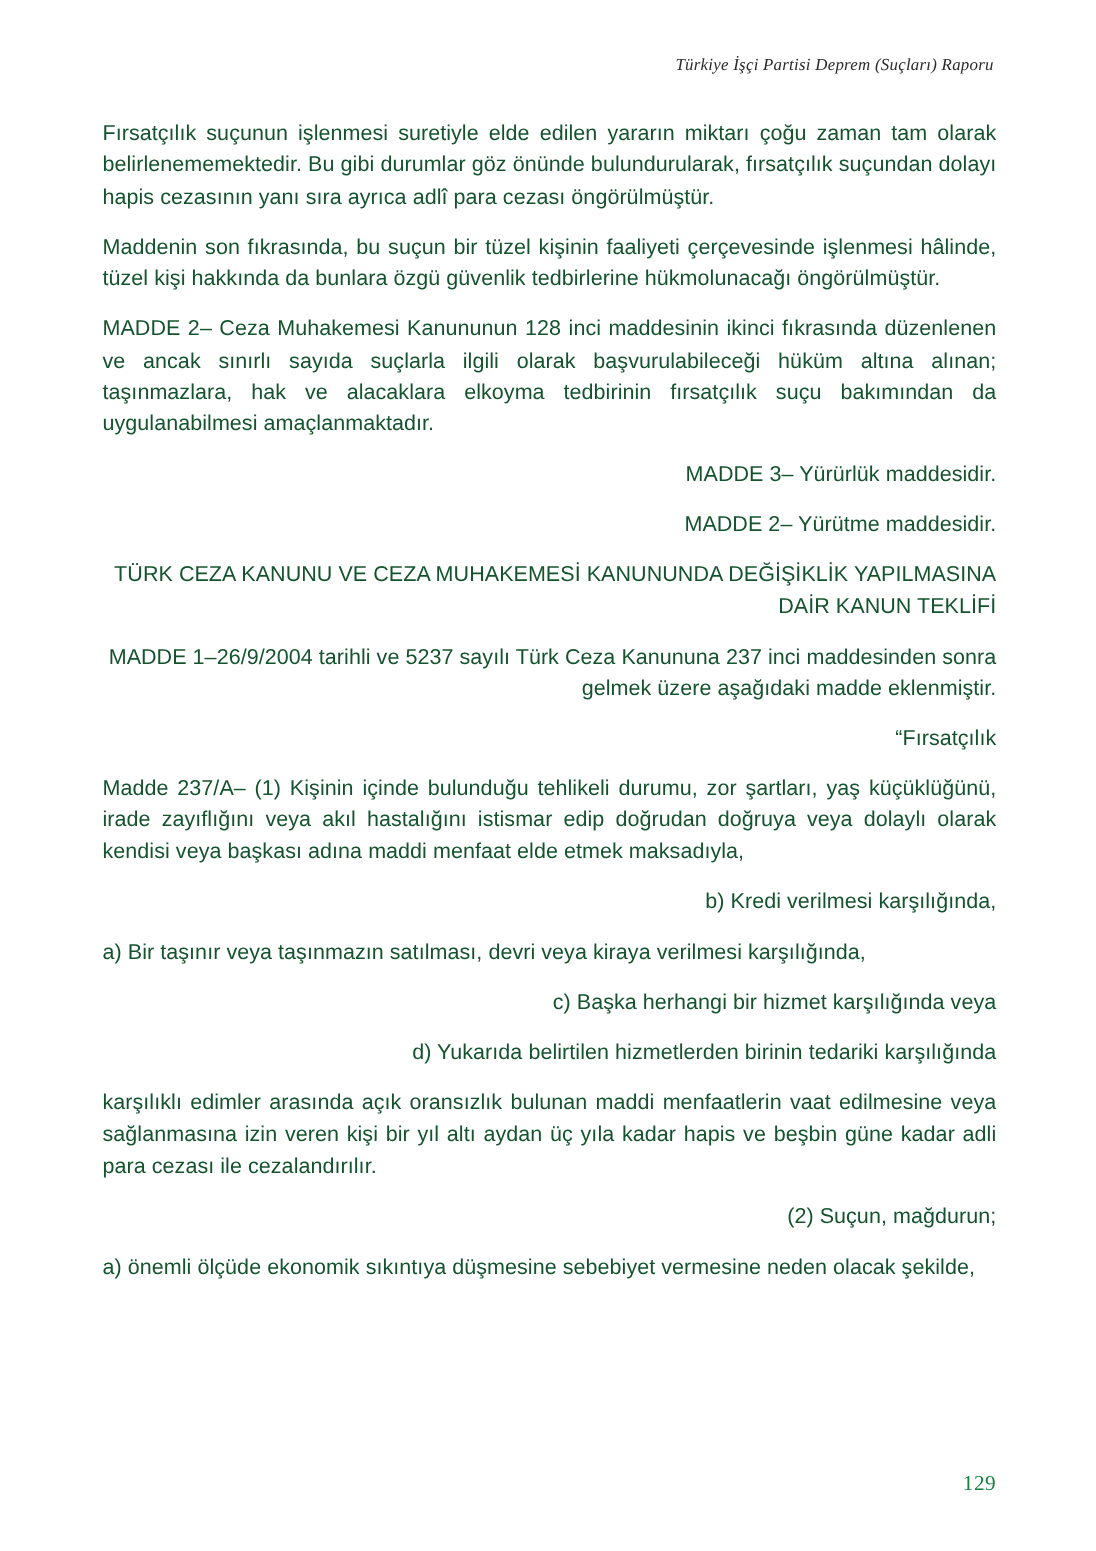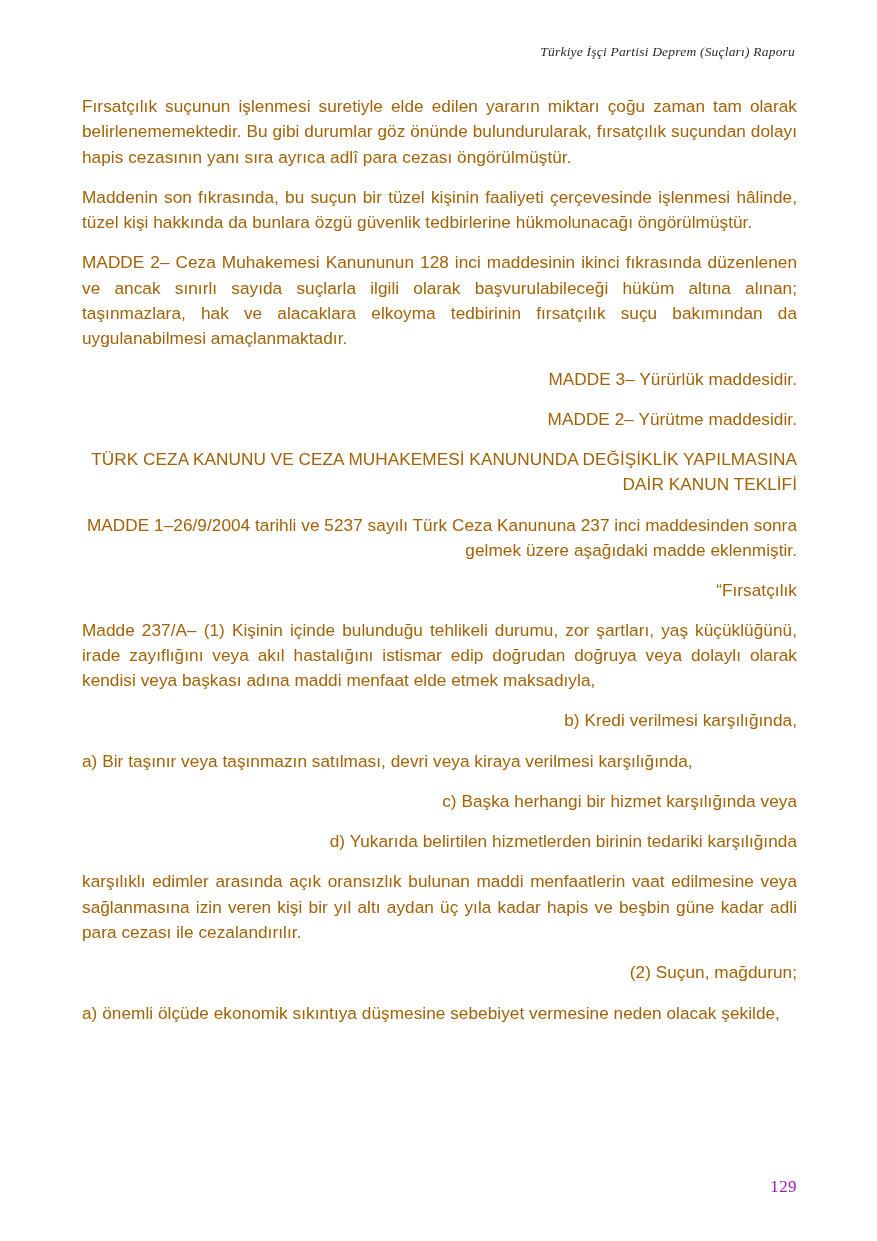--- a/index.html
+++ b/index.html
@@ -36,39 +36,39 @@
     padding-right: 2px;
   }
   .content {
     width: 715px;
     margin: 0 auto;
   }
   p.para {
     margin: 0 0 15px 0;
     font-size: 17.2px;
     line-height: 1.47;
-    color: #a16207;
+    color: #14532d;
     text-align: justify;
     text-justify: inter-word;
     hyphens: manual;
     letter-spacing: 0.05px;
   }
   p.para.left {
     text-align: right;
   }
   p.para.tight {
     margin-bottom: 14px;
   }
   .folio {
     position: absolute;
     right: 80px;
     bottom: 44px;
     font-family: "Liberation Serif", serif;
     font-size: 17px;
-    color: #a21caf;
+    color: #15803d;
     letter-spacing: 0.4px;
   }
 </style>
 </head>
 <body>
 
 <div class="page">
 
   <div class="running-head">Türkiye İşçi Partisi Deprem (Suçları) Raporu</div>
 

